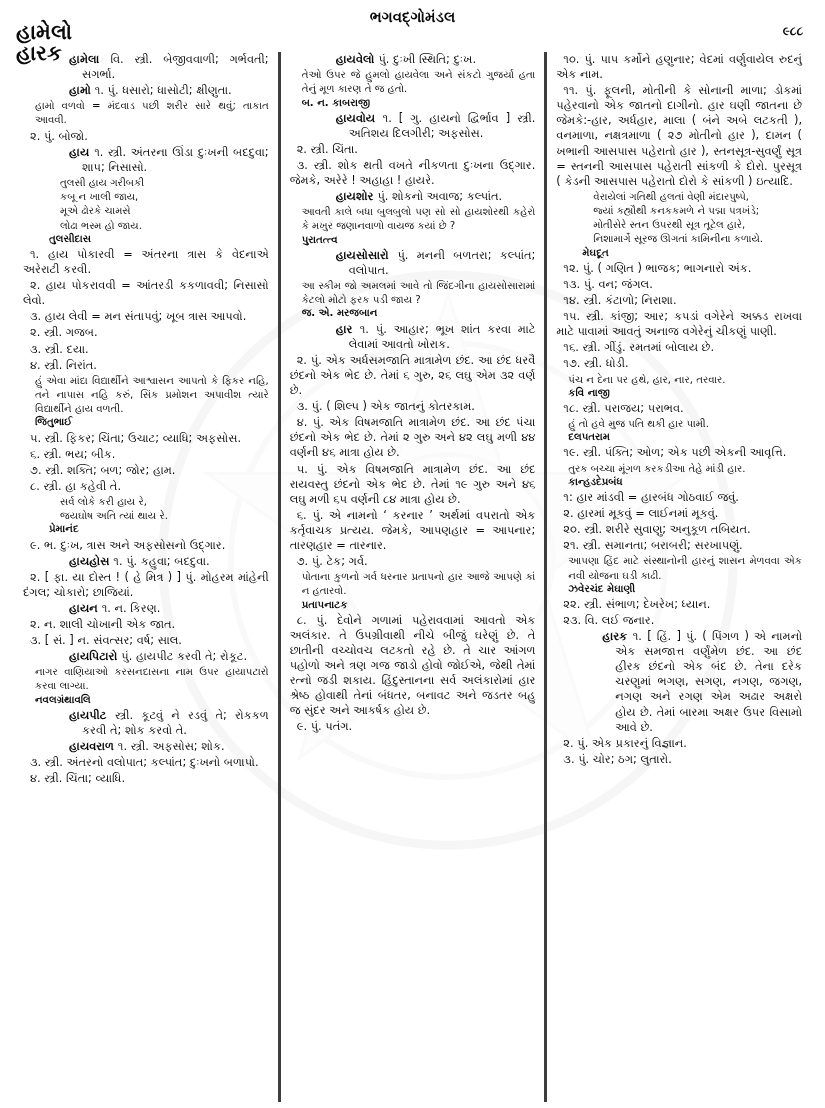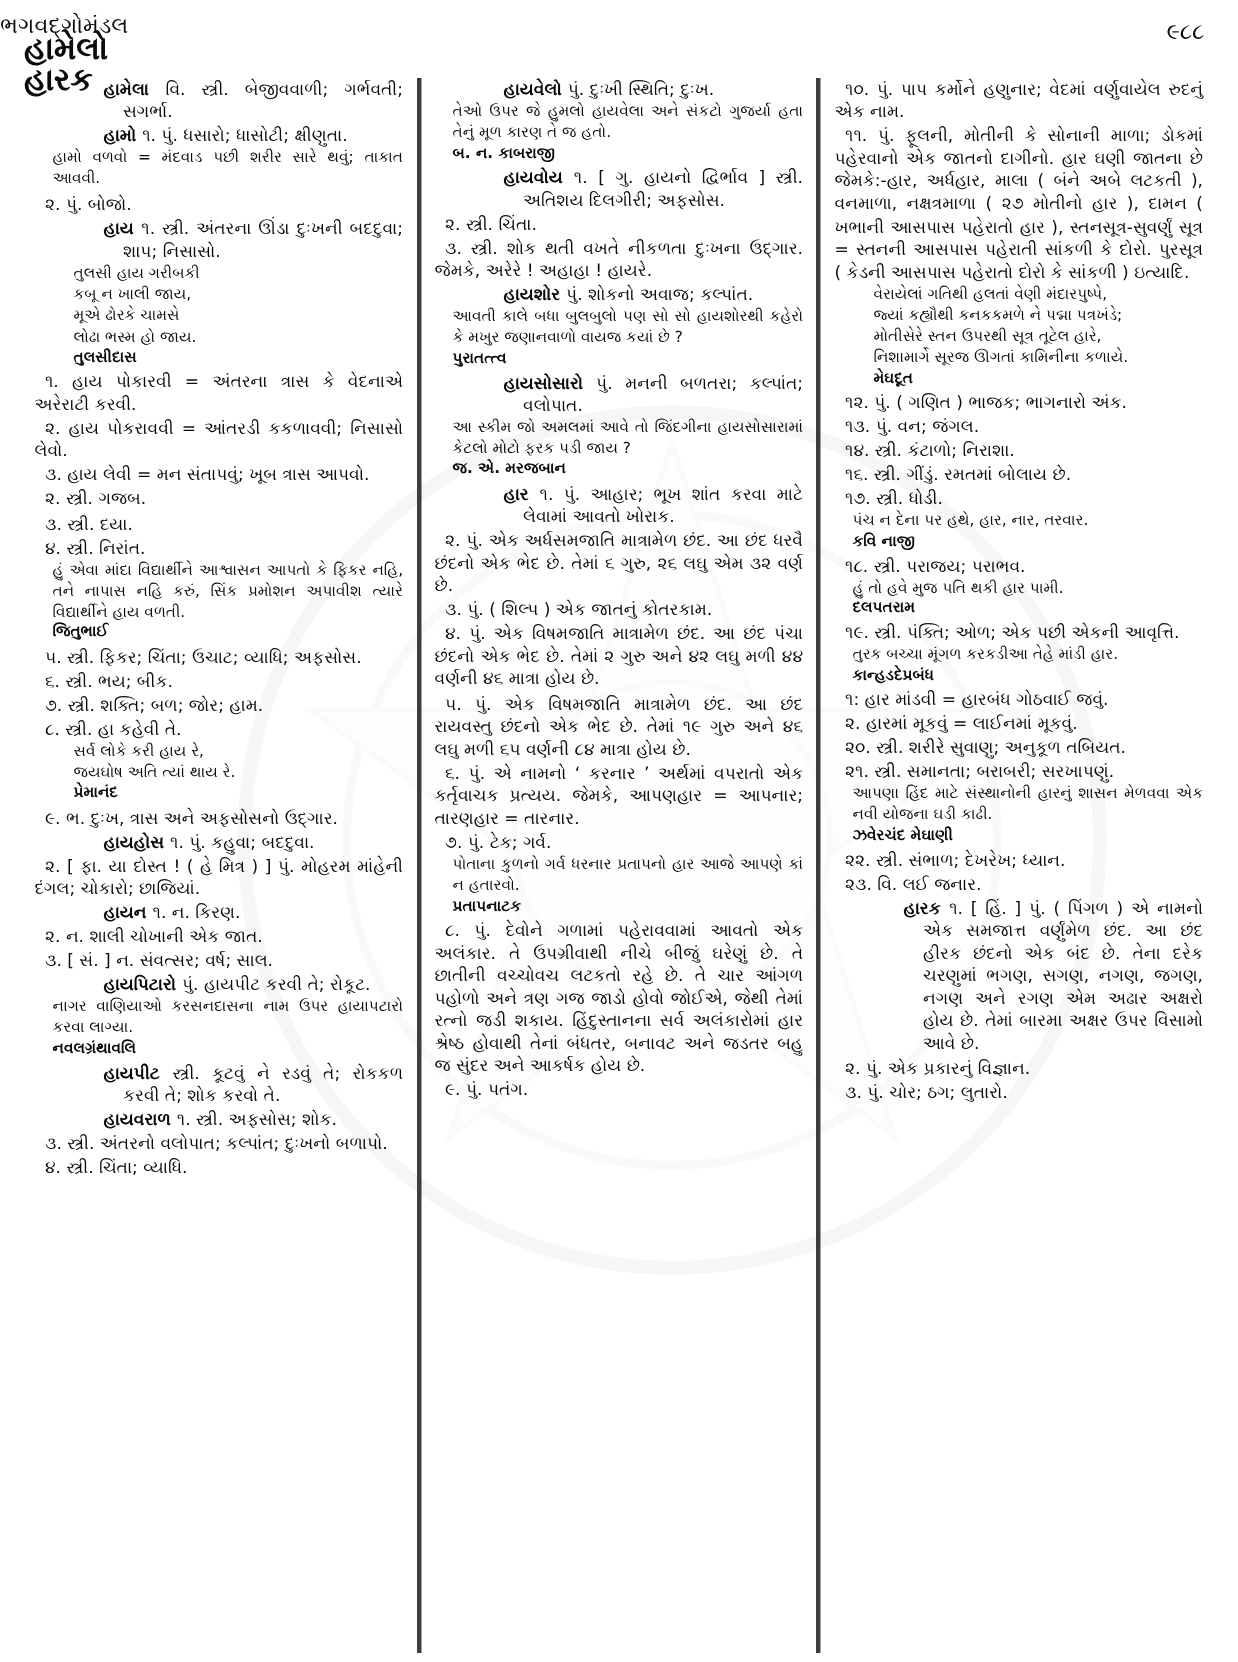--- a/index.html
+++ b/index.html
@@ -31,25 +31,25 @@
   #runhead{
     position:absolute;left:0;right:0;top:6px;height:46px;
   }
   .rh-left{
     position:absolute;left:16px;top:16px;
     font-weight:bold;font-size:21px;line-height:21px;
   }
   .rh-left .l2{display:block;}
   .rh-center{
     position:absolute;left:0;right:0;top:2px;
-    text-align:left;font-weight:normal;font-size:15px;
+    text-align:center;font-weight:bold;font-size:15px;
   }
   .rh-right{
-    position:absolute;right:22px;top:6px;
-    font-weight:normal;font-size:15px;
+    position:absolute;right:22px;top:18px;
+    font-weight:bold;font-size:12px;
   }
 
   
   #cols{
     position:absolute;
     left:14px;right:14px;top:52px;bottom:6px;
     display:flex;
   }
   .col{
     flex:1 1 0;
@@ -76,21 +76,21 @@
     margin:1px 0 1px 0;
     padding-left:12px;
     text-align:justify;
   }
   .quote.verse{text-align:left;padding-left:26px;}
   .attrib{
     display:block;text-align:left;
     font-weight:bold;font-size:10.2px;
     margin-top:-1px;
   }
-  .vline{display:block;white-space:pre;}
+  .vline{display:block;white-space:pre;margin-left:11px;}
 </style>
 </head>
 <body>
 
 <div id="page">
 
   <div id="watermark">
     <svg viewBox="0 0 200 200" xmlns="http://www.w3.org/2000/svg">
       <circle cx="100" cy="100" r="92" fill="none" stroke="#d9d9d9" stroke-width="3"></circle>
       <circle cx="100" cy="100" r="70" fill="none" stroke="#e2e2e2" stroke-width="2"></circle>
@@ -178,20 +178,21 @@
         <div class="quote verse">
           <span class="vline">વેરાયેલાં ગતિથી હલતાં વેણી મંદારપુષ્પે,</span>
           <span class="vline">જ્યાં કહ્યૌથી કનકકમળે ને પદ્મા પત્રખંડે;</span>
           <span class="vline">મોતીસેરે સ્તન ઉપરથી સૂત્ર તૂટેલ હારે,</span>
           <span class="vline">નિશામાર્ગે સૂરજ ઊગતાં કામિનીના કળાયે.</span>
           <span class="attrib">મેઘદૂત</span>
         </div>
         <p class="ent sense"><span>૧૨. પું. ( ગણિત ) ભાજક; ભાગનારો અંક.</span></p>
         <p class="ent sense"><span>૧૩. પું. વન; જંગલ.</span></p>
         <p class="ent sense"><span>૧૪. સ્ત્રી. કંટાળો; નિરાશા.</span></p>
+        <p class="ent sense"><span>૧૫. સ્ત્રી. કાંજી; આર; કપડાં વગેરેને અક્કડ રાખવા માટે પાવામાં આવતું અનાજ વગેરેનું ચીકણું પાણી.</span></p>
         <p class="ent sense"><span>૧૬. સ્ત્રી. ગીંડું. રમતમાં બોલાય છે.</span></p>
         <p class="ent sense"><span>૧૭. સ્ત્રી. ધોડી.</span></p>
         <div class="quote"><span>પંચ ન દેના પર હથે, હાર, નાર, તરવાર.</span><span class="attrib">કવિ નાજી</span></div>
         <p class="ent sense"><span>૧૮. સ્ત્રી. પરાજય; પરાભવ.</span></p>
         <div class="quote"><span>હું તો હવે મુજ પતિ થકી હાર પામી.</span><span class="attrib">દલપતરામ</span></div>
         <p class="ent sense"><span>૧૯. સ્ત્રી. પંક્તિ; ઓળ; એક પછી એકની આવૃત્તિ.</span></p>
         <div class="quote"><span>તુરક બચ્ચા મૂંગળ કરકડીઆ તેહે માંડી હાર.</span><span class="attrib">કાન્હડદેપ્રબંધ</span></div>
         <p class="ent sense"><span>૧: હાર માંડવી = હારબંધ ગોઠવાઈ જવું.</span></p>
         <p class="ent sense"><span>૨. હારમાં મૂકવું = લાઈનમાં મૂકવું.</span></p>
         <p class="ent sense"><span>૨૦. સ્ત્રી. શરીરે સુવાણુ; અનુકૂળ તબિયત.</span></p>

